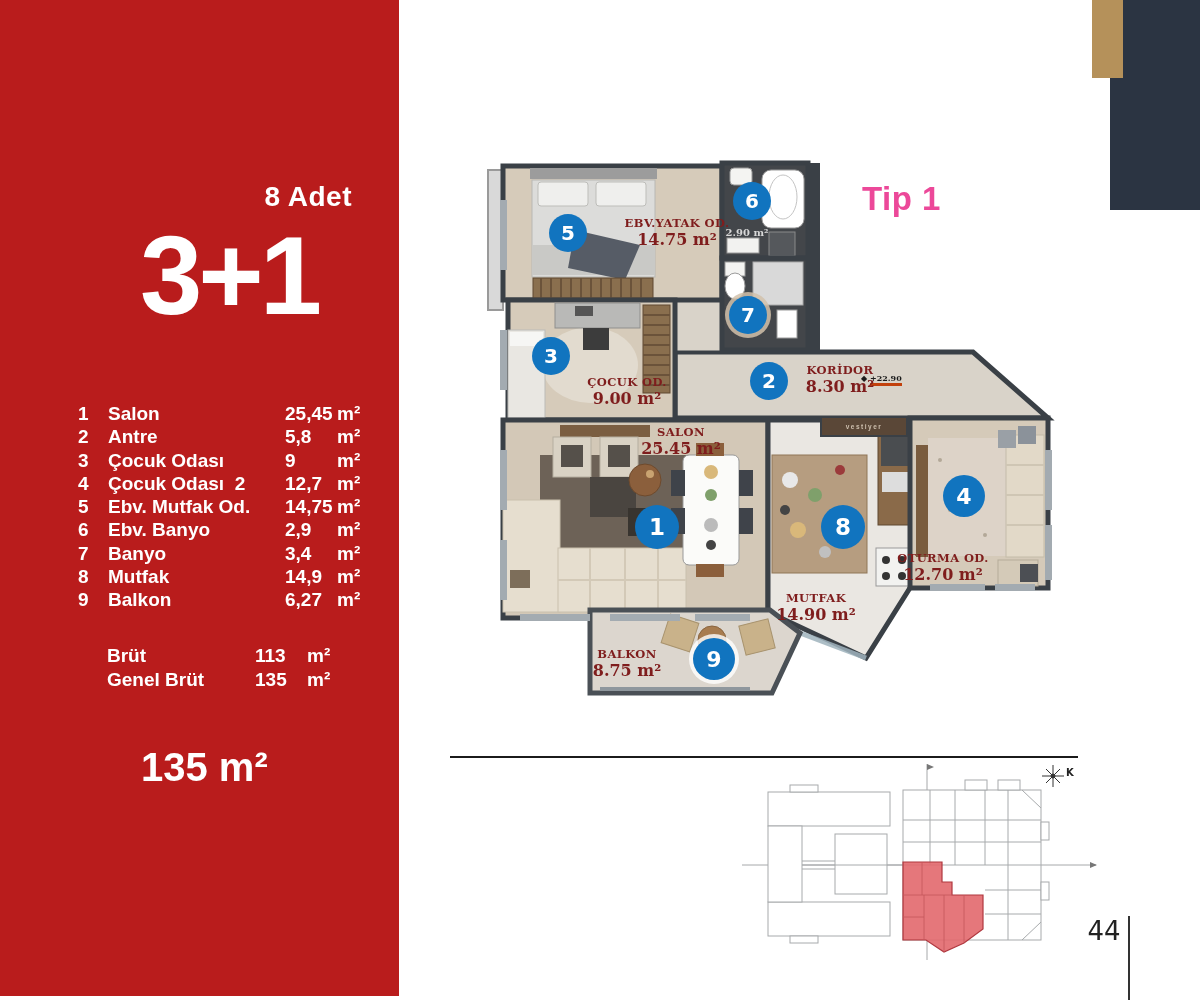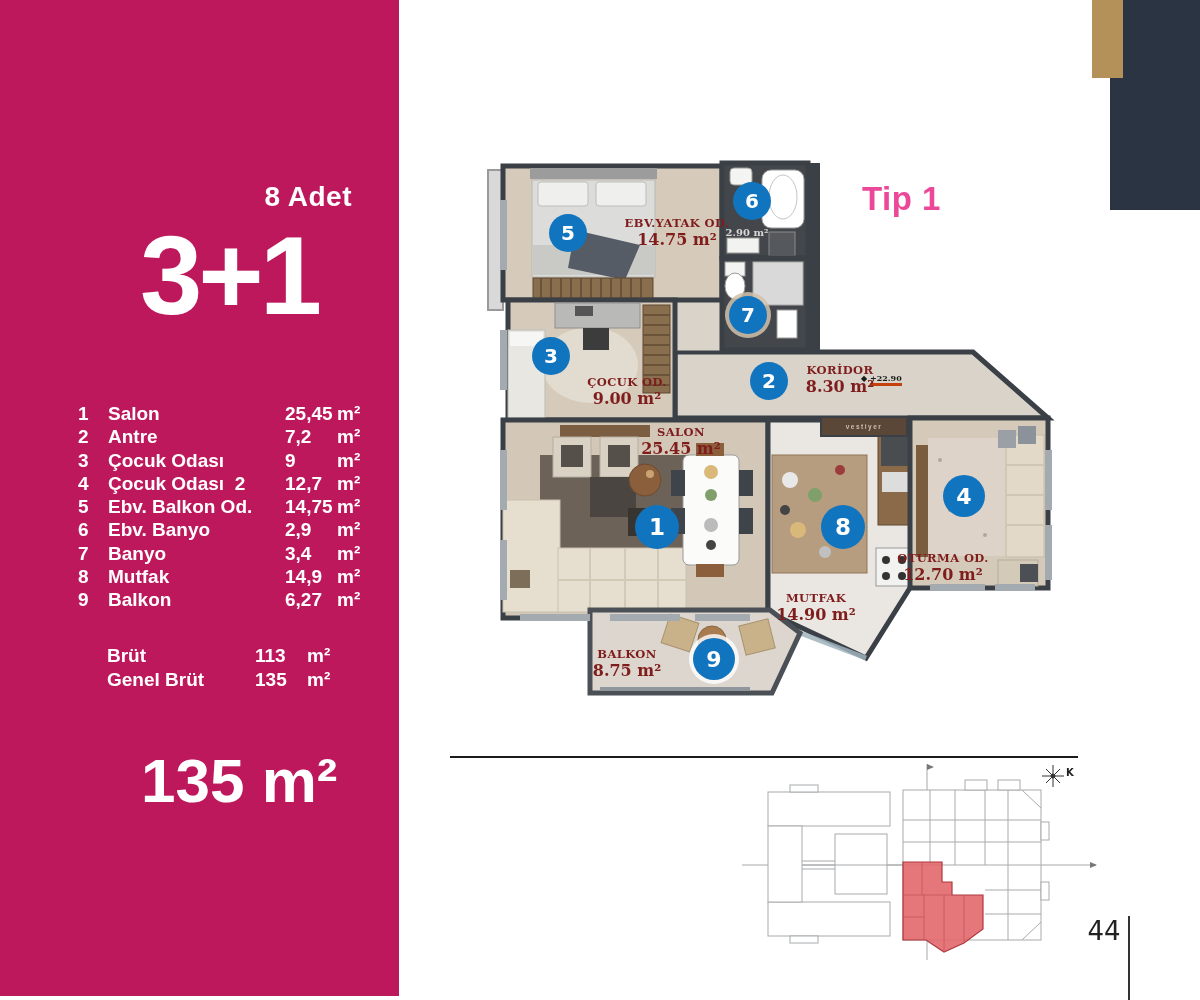--- a/index.html
+++ b/index.html
@@ -1,31 +1,31 @@
 <!DOCTYPE html>
 <html><head>
 <meta charset="utf-8">
 <style>
   html,body{margin:0;padding:0;}
   body{width:1200px;height:1000px;position:relative;background:#ffffff;overflow:hidden;
        font-family:"Liberation Sans",sans-serif;}
 
   
-  .panel{position:absolute;left:0;top:0;width:399px;height:996px;background:#be185d;color:#fff;}
+  .panel{position:absolute;left:0;top:0;width:399px;height:996px;background:#b91c1c;color:#fff;}
   .count-label{position:absolute;left:0;top:181px;width:352px;text-align:right;
        font-size:28px;font-weight:600;letter-spacing:.5px;}
   .type-label{position:absolute;left:140px;top:220px;font-size:112px;font-weight:900;
        letter-spacing:-4px;line-height:1;}
   .room-list{position:absolute;left:78px;top:402px;width:300px;}
   .room-row{display:grid;grid-template-columns:30px 177px 52px 36px;height:23.3px;
        line-height:23.3px;font-size:19px;font-weight:700;}
   .totals{position:absolute;left:107px;top:644px;width:271px;}
   .total-row{display:grid;grid-template-columns:148px 52px 36px;height:23.5px;line-height:23.5px;
        font-size:19px;font-weight:700;}
-  .area-big{position:absolute;left:141px;top:745px;font-size:62px;font-weight:900;letter-spacing:0px;}
+  .area-big{position:absolute;left:141px;top:745px;font-size:40px;font-weight:900;letter-spacing:0px;}
 
   
   .navy-block{position:absolute;left:1110px;top:0;width:90px;height:210px;background:#2b3442;}
   .tan-block{position:absolute;left:1092px;top:0;width:31px;height:78px;background:#b5915a;}
   .tip-title{position:absolute;left:862px;top:180px;font-size:33px;font-weight:900;color:#ec4899;
        letter-spacing:.5px;}
 
   
   .plan{position:absolute;left:480px;top:140px;width:600px;height:580px;}
   .plan svg{position:absolute;left:0;top:0;}
@@ -68,38 +68,38 @@
   <div class="room-list">
     <div class="room-row">
       <span>1</span>
         <span>Salon</span>
         <span>25,45</span>
         <span>m²</span>
     </div>
     <div class="room-row">
       <span>2</span>
         <span>Antre</span>
-        <span>7,2</span>
+        <span>5,8</span>
         <span>m²</span>
     </div>
     <div class="room-row">
       <span>3</span>
         <span>Çocuk Odası</span>
         <span>9</span>
         <span>m²</span>
     </div>
     <div class="room-row">
       <span>4</span>
         <span>Çocuk Odası&nbsp;&nbsp;2</span>
         <span>12,7</span>
         <span>m²</span>
     </div>
     <div class="room-row">
       <span>5</span>
-        <span>Ebv. Balkon Od.</span>
+        <span>Ebv. Mutfak Od.</span>
         <span>14,75</span>
         <span>m²</span>
     </div>
     <div class="room-row">
       <span>6</span>
         <span>Ebv. Banyo</span>
         <span>2,9</span>
         <span>m²</span>
     </div>
     <div class="room-row">

